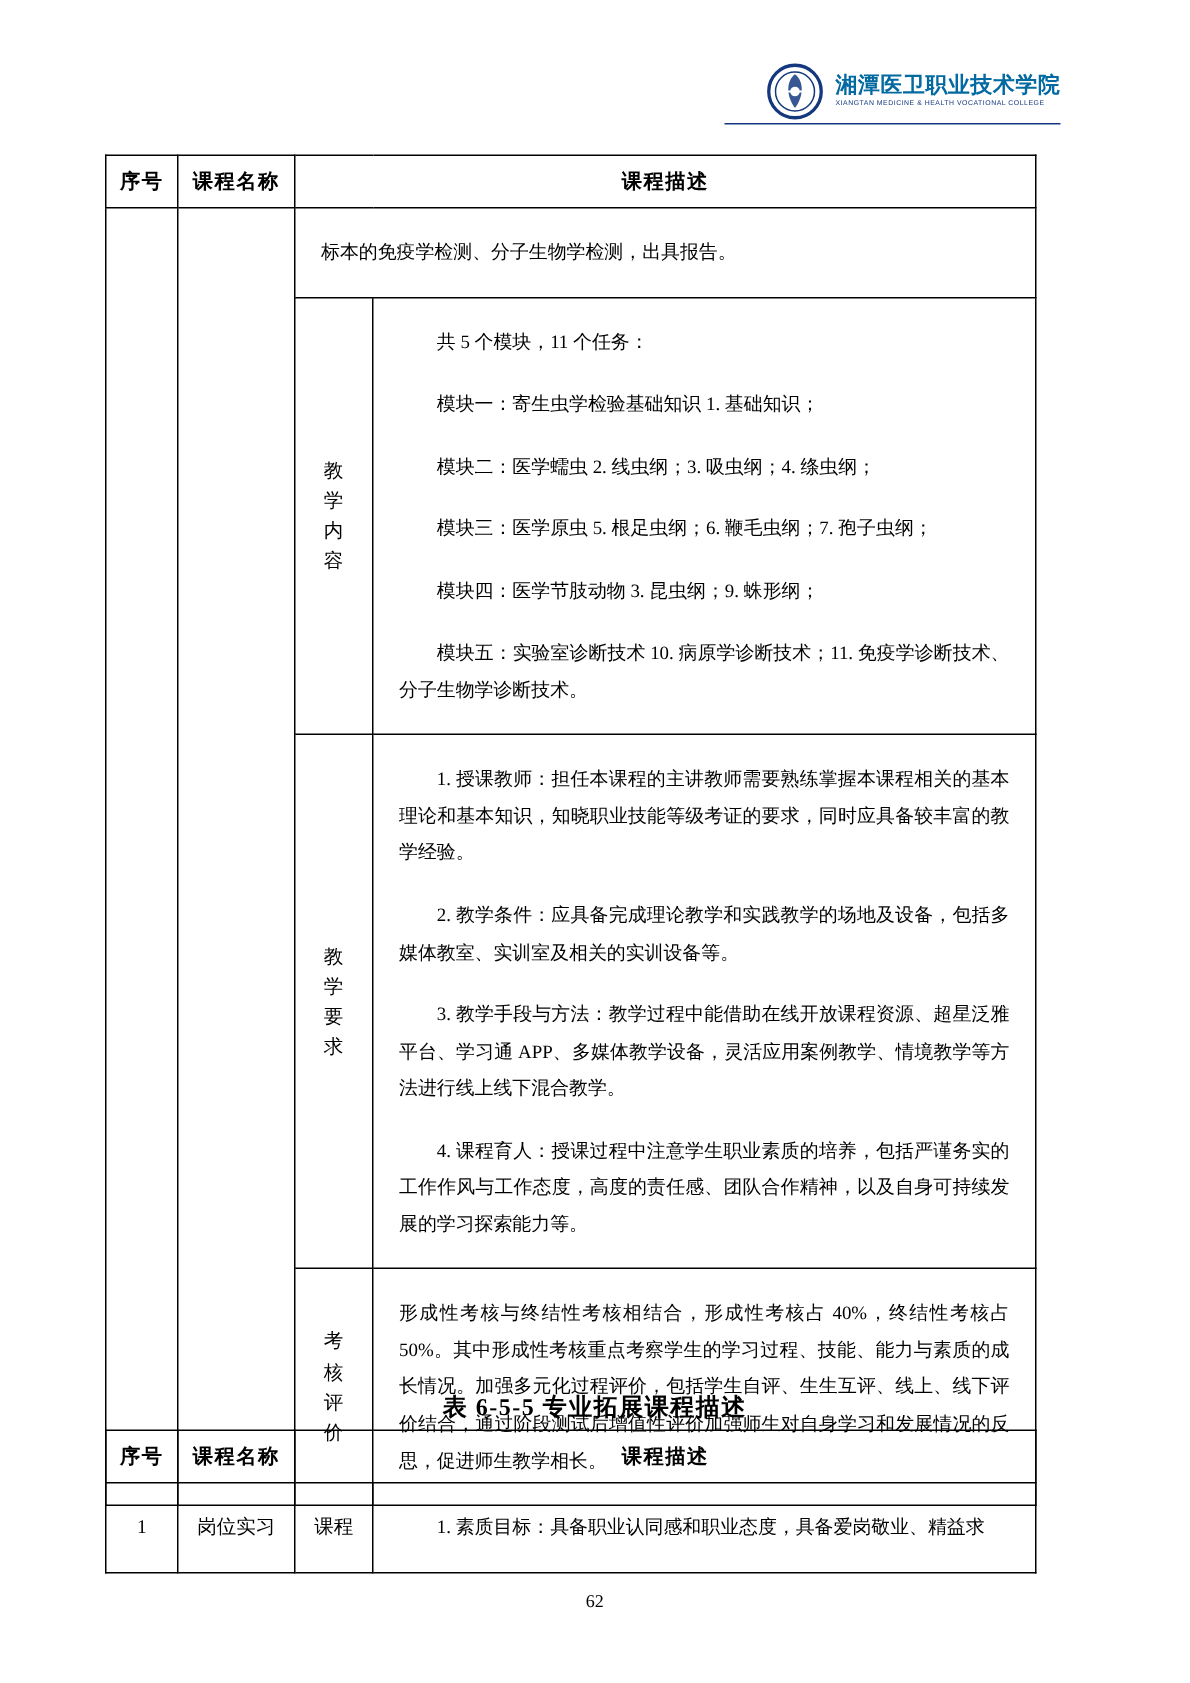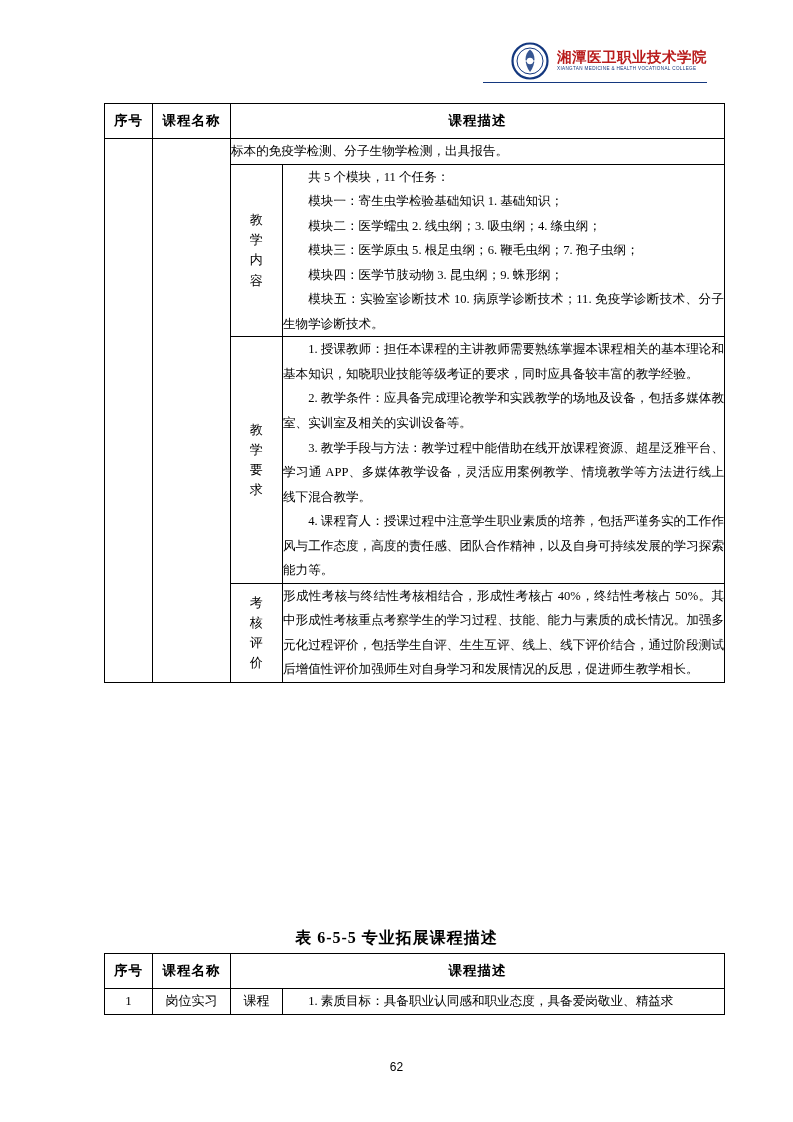--- a/index.html
+++ b/index.html
@@ -39,21 +39,21 @@
   .logo-text {
     display: flex;
     flex-direction: column;
     justify-content: center;
     line-height: 1.05;
   }
   .logo-cn {
     font-family: "Liberation Serif", serif;
     font-size: 14.5px;
     font-weight: bold;
-    color: #b91c1c;
+    color: #0369a1;
     letter-spacing: 0.5px;
     white-space: nowrap;
   }
   .logo-en {
     font-family: "Liberation Sans", sans-serif;
     font-size: 4.6px;
     color: #14387f;
     letter-spacing: 0.35px;
     white-space: nowrap;
     margin-top: 2px;
@@ -63,21 +63,21 @@
     top: 82px;
     right: 86px;
     width: 224px;
     height: 1px;
     background: #14387f;
   }
 
   
   .table-wrap {
     position: absolute;
-    left: 104px;
+    left: 70px;
     width: 498px;
   }
   table.doc {
     border-collapse: collapse;
     width: 621px;
     table-layout: fixed;
   }
   table.doc td, table.doc th {
     border: 1px solid #000;
     vertical-align: middle;
@@ -102,21 +102,21 @@
     letter-spacing: 0.5px;
   }
   .cell-body {
     font-size: 12.6px;
     line-height: 1.95;
     padding: 7px 10px 8px 10px;
     text-align: justify;
     text-justify: inter-ideograph;
   }
   .cell-body p {
-    margin: 0;
+    margin: 17px;
     text-indent: 2em;
   }
   .cell-body p.noindent {
     text-indent: 0;
   }
 
   .table-title {
     position: absolute;
     left: 0;
     width: 793px;
@@ -126,21 +126,21 @@
     letter-spacing: 1px;
     font-family: "Liberation Serif", serif;
   }
 
   .page-number {
     position: absolute;
     left: 0;
     width: 793px;
     text-align: center;
     font-size: 12px;
-    font-family: Liberation Sans, sans-serif;
+    font-family: Liberation Serif, serif;
   }
   .center-cell {
     text-align: center;
     font-size: 13px;
   }
 </style>
 </head>
 <body>
 
 <div class="page">

